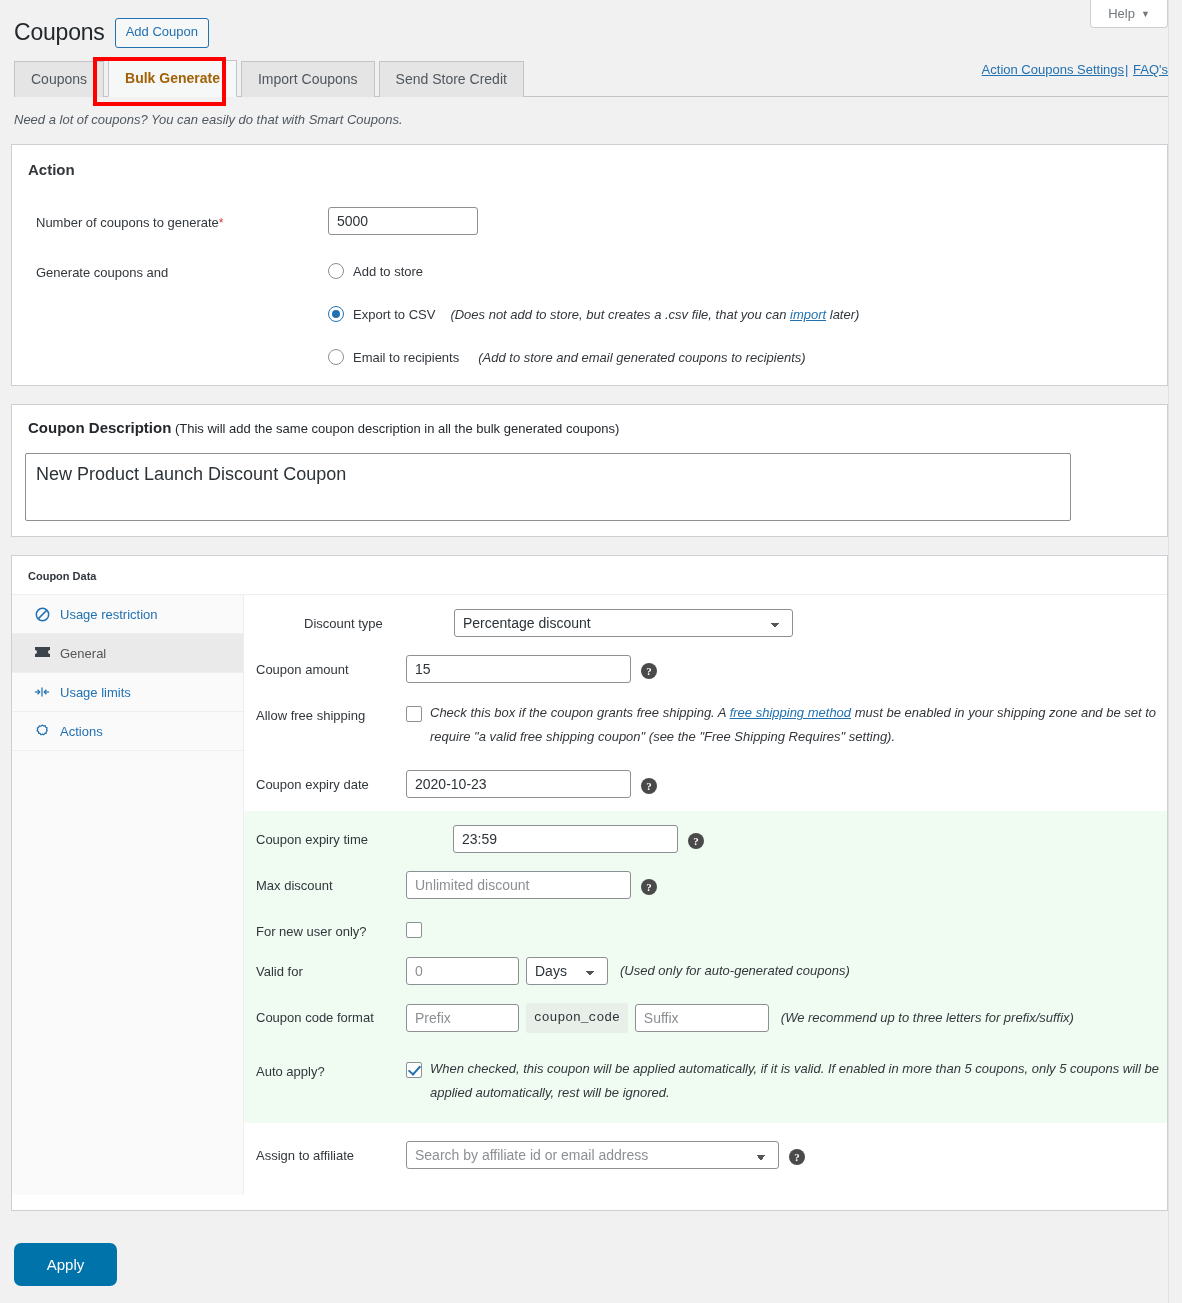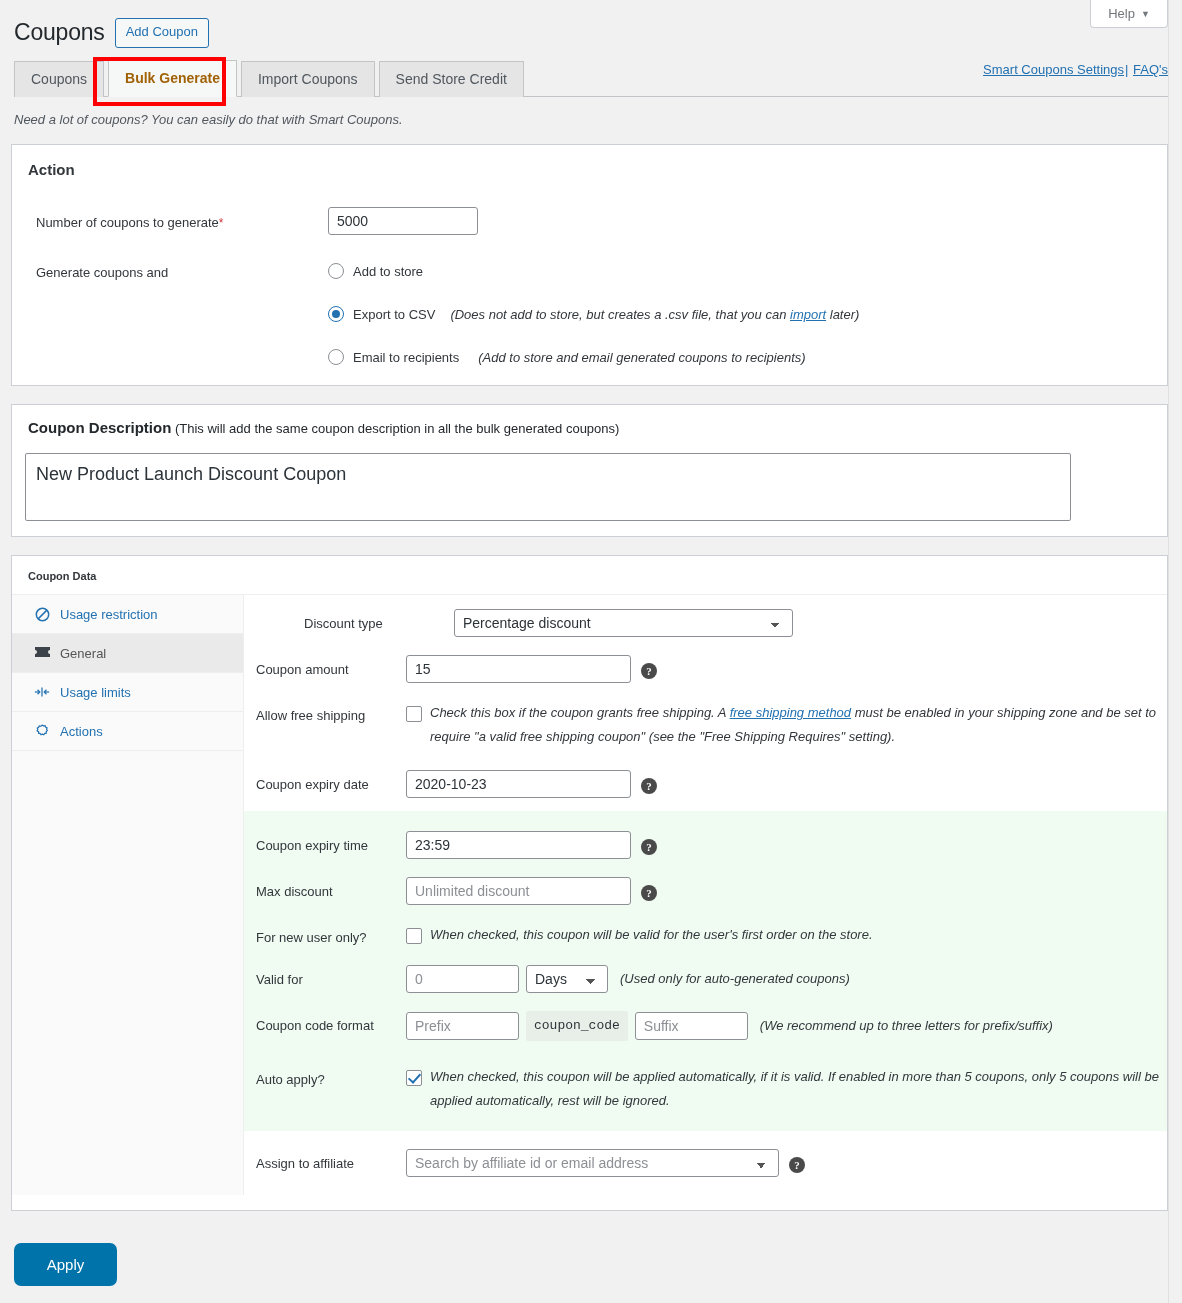--- a/index.html
+++ b/index.html
@@ -254,21 +254,21 @@
 
   <div class="tab-bar">
     <div class="tab">Coupons</div>
     <div class="tab active">Bulk Generate</div>
     <div class="tab">Import Coupons</div>
     <div class="tab">Send Store Credit</div>
   </div>
   <div class="tab-highlight"></div>
 
   <div class="top-links">
-    <a href="#">Smart Coupons Settings</a><span class="sep">|</span> <a href="#">FAQ's</a>
+    <a href="#">Action Coupons Settings</a><span class="sep">|</span> <a href="#">FAQ's</a>
   </div>
 
   <div class="subtitle">Need a lot of coupons? You can easily do that with Smart Coupons.</div>
 
   <div class="panel" id="panel-action">
     <div class="action-head">Action</div>
 
     <div style="position:absolute; left:24px; top:70px;" class="lbl">
       <span>Number of coupons to generate</span><span class="req">*</span>
     </div>
@@ -376,61 +376,60 @@
         <div class="frow" style="padding-top:12px; padding-bottom:13px;">
           <div class="flbl">Coupon expiry date</div>
           <div class="fctl">
             <input class="txt" style="width: 225px;" value="2020-10-23">
             <span class="helpico">?</span>
           </div>
         </div>
 
         <div class="green">
 
-          <div class="frow" style="padding-top:20px;">
+          <div class="frow" style="padding-top:14px;gap:47px;">
             <div class="flbl">Coupon expiry time</div>
             <div class="fctl">
               <input class="txt" style="width: 225px;" value="23:59">
               <span class="helpico">?</span>
             </div>
           </div>
 
           <div class="frow">
             <div class="flbl">Max discount</div>
             <div class="fctl">
               <input class="txt" style="width: 225px;" placeholder="Unlimited discount">
               <span class="helpico">?</span>
             </div>
           </div>
 
           <div class="frow">
             <div class="flbl">For new user only?</div>
             <div class="fctl" style="gap:8px; flex-wrap:nowrap;">
               <span class="cbx"></span>
-              <span class="inline-it">When checked, this coupon will be valid for the user's first order on the store.</span>
             </div>
           </div>
 
           <div class="frow">
             <div class="flbl">Valid for</div>
             <div class="fctl" style="gap:7px; align-items:center; flex-wrap:nowrap;">
               <input class="txt" style="width: 113px;" placeholder="0">
               <select class="sel" style="width:82px;">
                 <option>Days</option>
               </select>
               <span class="inline-it" style="margin-left:5px;">(Used only for auto-generated coupons)</span>
             </div>
           </div>
 
           <div class="frow" style="padding-bottom:14px;">
             <div class="flbl">Coupon code format</div>
             <div class="fctl" style="gap:7px; align-items:center; flex-wrap:nowrap;">
               <input class="txt" style="width: 113px;" placeholder="Prefix">
               <span class="codechip">coupon_code</span>
-              <input class="txt" style="width: 113px;" placeholder="Suffix">
+              <input class="txt" style="width: 134px;" placeholder="Suffix">
               <span class="inline-it" style="margin-left:5px;">(We recommend up to three letters for prefix/suffix)</span>
             </div>
           </div>
 
           <div class="frow" style="padding-top:10px; padding-bottom:18px;">
             <div class="flbl">Auto apply?</div>
             <div class="fctl" style="gap:8px; flex-wrap:nowrap;">
               <span class="cbx on"></span>
               <span class="inline-it" style="max-width:740px;">When checked, this coupon will be applied automatically, if it is valid. If enabled in more than 5 coupons, only 5 coupons will be applied automatically, rest will be ignored.</span>
             </div>

